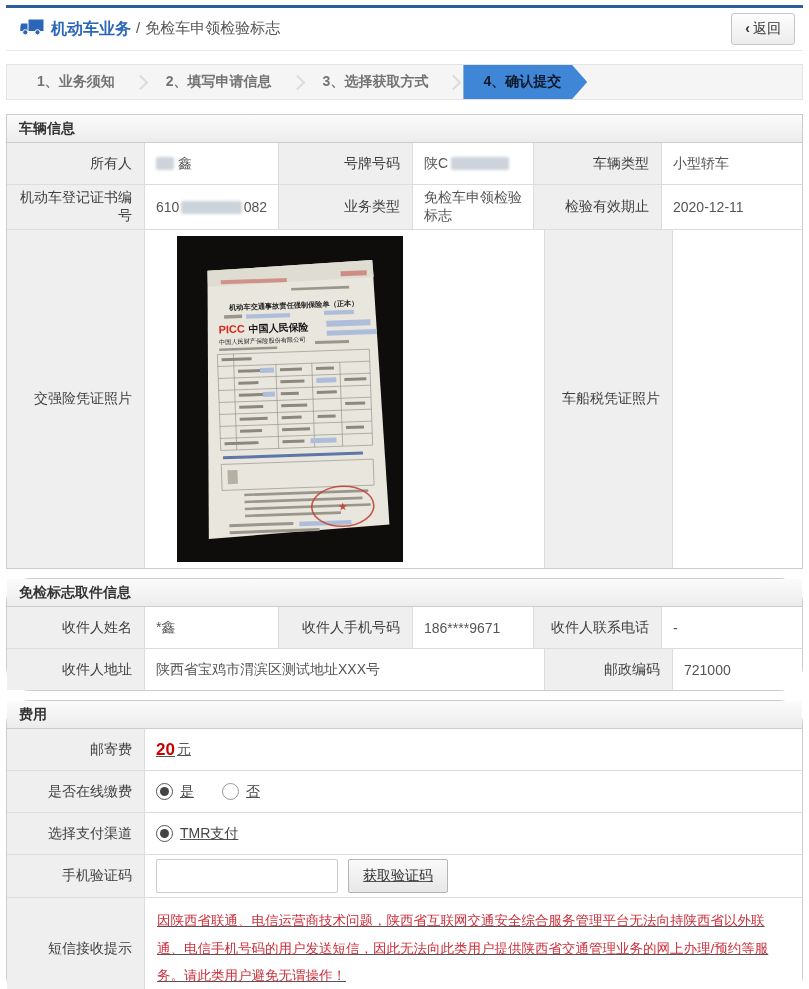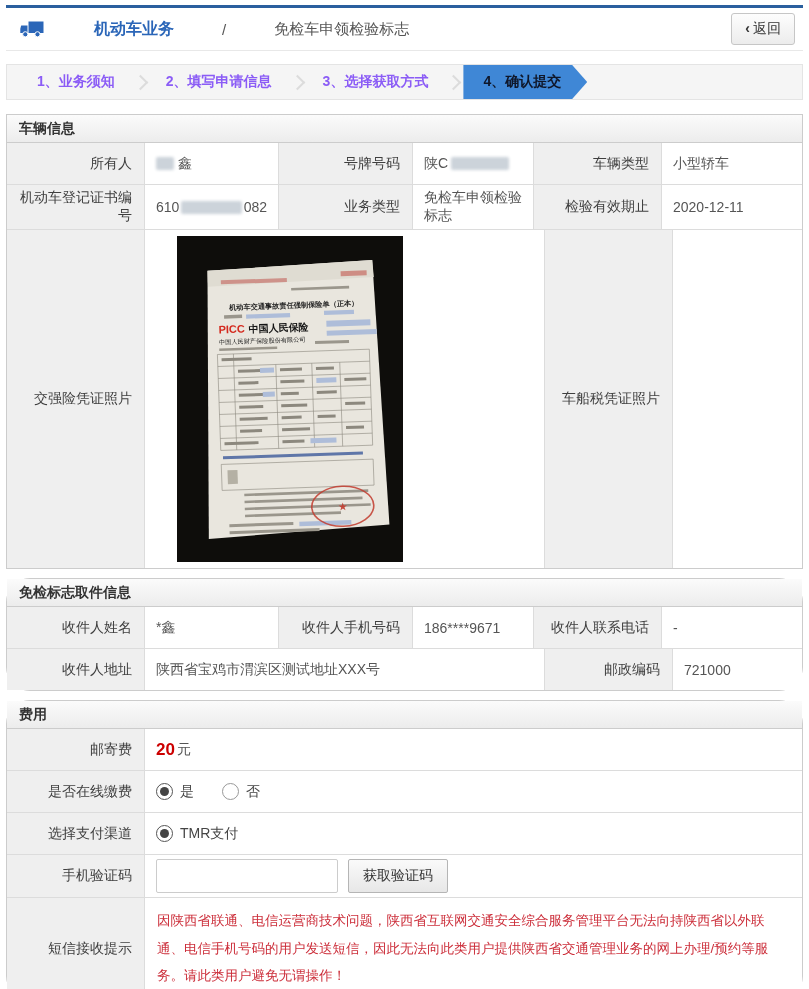--- a/index.html
+++ b/index.html
@@ -1,44 +1,44 @@
 <!DOCTYPE html>
 <html><head>
 <meta charset="utf-8">
 <style>
   html,body{margin:0;padding:0;background:#fff;}
   body{font-family:"Liberation Sans","DejaVu Sans",sans-serif;color:#333;}
   .page{width:809px;height:989px;box-sizing:border-box;padding:5px 6px 0 6px;overflow:hidden;background:#fff;}
   .topline{height:3px;background:#2a5f9e;}
   
   .hdr{display:flex;align-items:center;height:42px;border-bottom:1px solid #e8e8e8;padding:0 8px 0 14px;}
-  .hdr-title{font-size:16px;font-weight:bold;color:#2b66b8;display:flex;align-items:center;gap:43px;}
+  .hdr-title{font-size:16px;font-weight:bold;color:#2b66b8;display:flex;align-items:flex-start;}
   .truck{margin-right:7px;display:inline-flex;}
   .hdr-sep{color:#555;font-weight:normal;margin:0 5px;font-size:15px;}
   .hdr-sub{color:#555;font-weight:normal;font-size:15px;}
   .back-btn{margin-left:auto;border:1px solid #c6c6c6;border-radius:3px;background:linear-gradient(#fdfdfd,#ececec);padding:6px 13px;font-size:14px;color:#333;cursor:pointer;white-space:nowrap;}
   .back-chev{font-weight:bold;margin-right:3px;}
   
   .steps{margin-top:13px;background:#f5f5f5;border:1px solid #e4e4e4;height:34px;display:flex;align-items:stretch;padding-left:14px;}
-  .step{color:#8b5cf6;font-weight:bold;font-size:14px;display:flex;align-items:center;padding:0 16px;cursor:pointer;}
+  .step{color:#737373;font-weight:bold;font-size:14px;display:flex;align-items:center;padding:0 16px;cursor:pointer;}
   .step-sep{align-self:center;width:9px;height:9px;border-top:2px solid #dcdcdc;border-right:2px solid #dcdcdc;transform:rotate(45deg);margin:0 4px;}
   .step-active{background:#3f87d6;color:#0f172a;font-weight:bold;font-size:14px;display:flex;align-items:center;padding:0 26px 0 20px;clip-path:polygon(0 0,calc(100% - 15px) 0,100% 50%,calc(100% - 15px) 100%,0 100%);cursor:pointer;}
   
   .panel{border:1px solid #ccc;margin-top:14px;}
   .panel + .panel{margin-top:9px;border-radius:24px;}
   .panel-h{background:linear-gradient(#fbfbfb,#ececec);border-bottom:1px solid #ccc;height:27px;display:flex;align-items:center;padding-left:12px;font-weight:bold;font-size:14px;color:#333;}
   .trow{display:flex;}
   .trow + .trow{border-top:1px solid #dcdcdc;}
   .cell{box-sizing:border-box;display:flex;align-items:center;min-height:41px;font-size:14px;}
   .cell + .cell{border-left:1px solid #dcdcdc;}
   .lbl{background:#efefef;justify-content:flex-end;text-align:right;padding:4px 12px 4px 6px;color:#3f3f3f;}
   .val{background:#fff;padding:4px 11px;color:#555;}
   .w1{width:137px;}.w2{width:134px;}.w3{width:134px;}.w4{width:121px;}.w5{width:128px;}.w6{flex:1;}
   .wspan3{width:400px;}
-  .grow{flex:1;}
+  .grow{flex:1;text-decoration:underline;}
   .mask{display:inline-block;height:13px;border-radius:2px;background:#ccd3da;filter:blur(1.5px);vertical-align:middle;}
   .photo-row .cell{min-height:338px;}
   .photo-cell{padding:6px 6px 6px 32px;align-items:flex-start;}
   
   .price{color:#c00;font-weight:bold;font-size:17px;margin-right:2px;}
   .radio{width:15px;height:15px;border:1px solid #999;border-radius:50%;background:#fff;display:inline-block;position:relative;margin-right:7px;flex:none;cursor:pointer;}
   .radio.on{border-color:#555;}
   .radio.on::after{content:"";position:absolute;left:3px;top:3px;right:3px;bottom:3px;background:#444;border-radius:50%;}
   .radio-lab{margin-right:28px;color:#444;}
   .code-input{width:182px;height:34px;border:1px solid #ccc;border-radius:2px;box-sizing:border-box;font-size:14px;padding:0 8px;}

